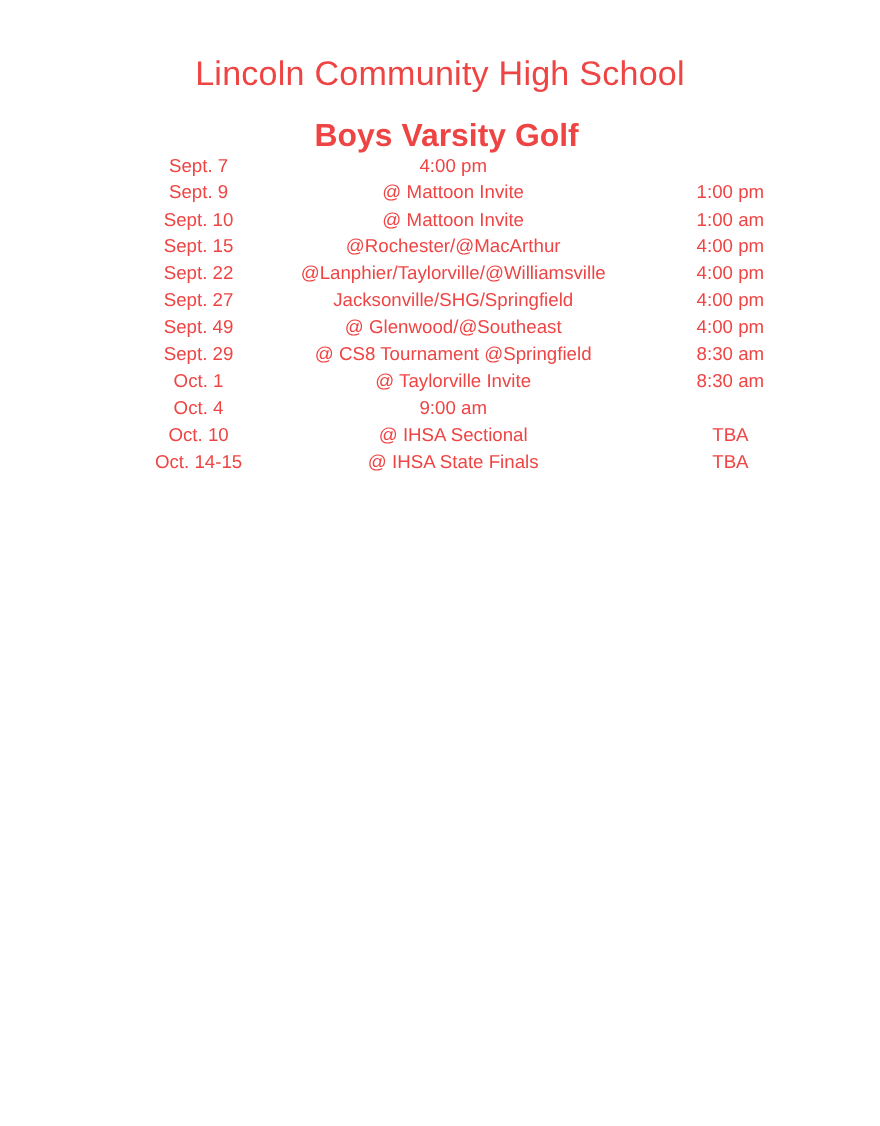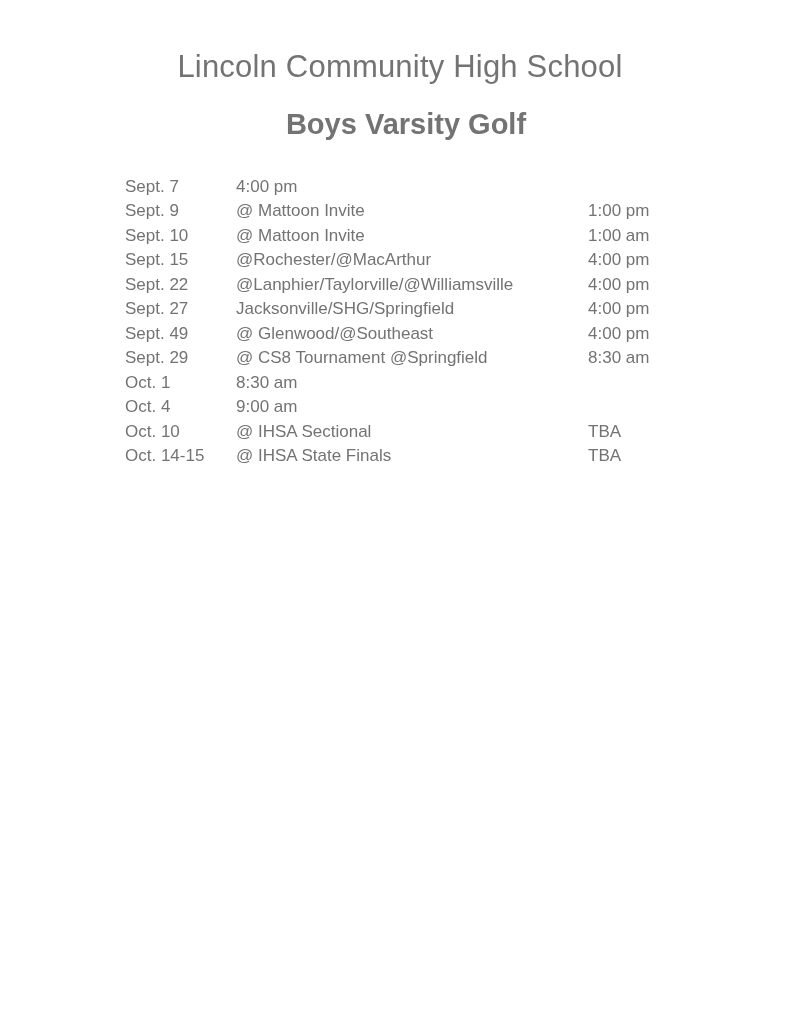--- a/index.html
+++ b/index.html
@@ -5,21 +5,21 @@
   html, body {
     margin: 0;
     padding: 0;
     background: #ffffff;
   }
   .page {
     position: relative;
     width: 800px;
     height: 1024px;
     background: #ffffff;
-    color: #737373;
+    color: #ef4444;
     font-family: "Liberation Sans", "DejaVu Sans", sans-serif;
     overflow: hidden;
   }
   .doc-header {
     text-align: center;
     padding-top: 50px;
   }
   .doc-title {
     font-size: 31px;
     font-weight: 500;
@@ -27,23 +27,23 @@
     line-height: 1.1;
     margin: 0;
   }
   .doc-subtitle {
     font-size: 29px;
     font-weight: 700;
     line-height: 1.1;
     margin: 25px 0 0 12px;
   }
   .schedule {
-    margin-top: 36px;
     padding-left: 125px;
     padding-right: 60px;
+    text-align: center;
   }
   .schedule-row {
     display: grid;
     grid-template-columns: 111px 352px 1fr;
     align-items: baseline;
     height: 24.5px;
     font-size: 17px;
     font-weight: 500;
     white-space: nowrap;
   }
@@ -105,20 +105,21 @@
     </div>
 
     <div class="schedule-row">
       <span class="cell">Sept. 29</span>
       <span class="cell">@ CS8 Tournament @Springfield</span>
       <span class="cell">8:30 am</span>
     </div>
 
     <div class="schedule-row">
       <span class="cell">Oct. 1</span>
+      <span class="cell">@ Taylorville Invite</span>
       <span class="cell">8:30 am</span>
     </div>
 
     <div class="schedule-row">
       <span class="cell">Oct. 4</span>
       <span class="cell">9:00 am</span>
     </div>
 
     <div class="schedule-row">
       <span class="cell">Oct. 10</span>

